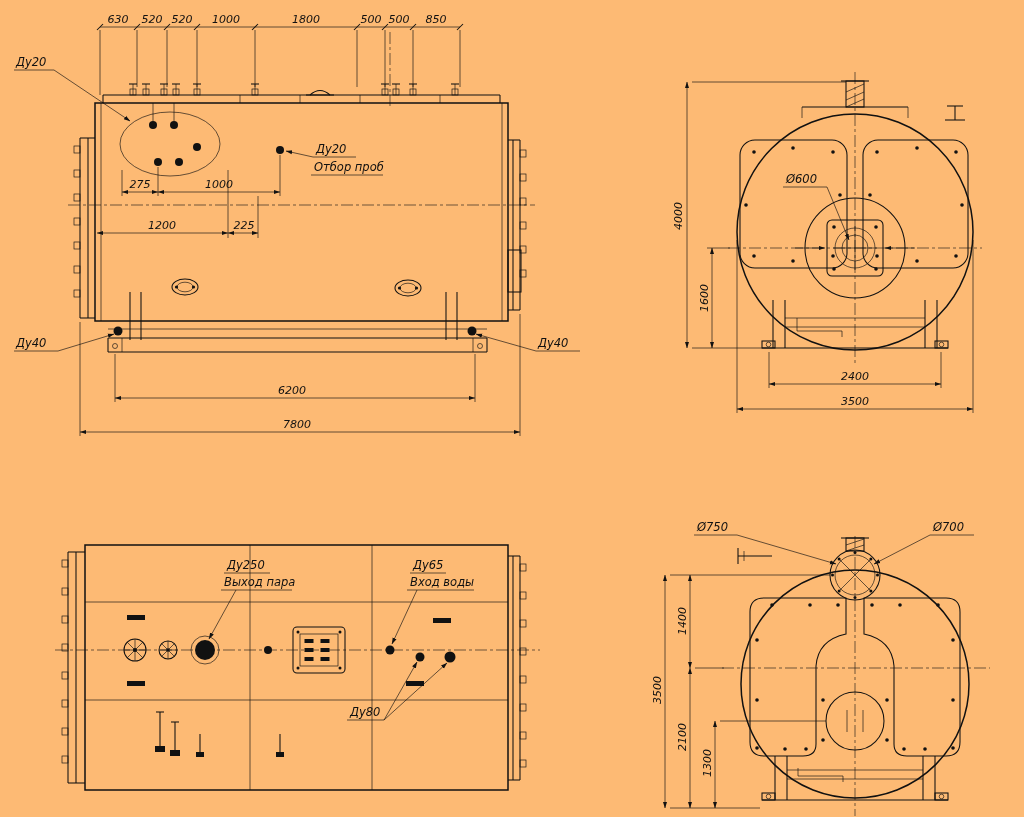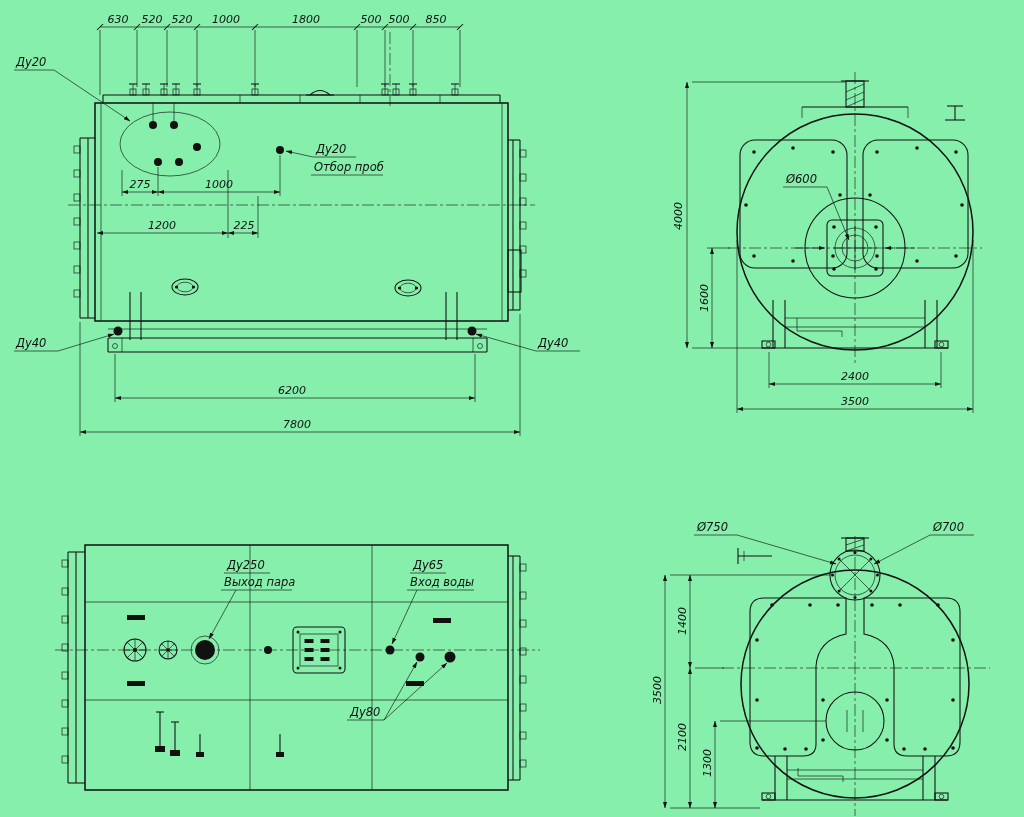--- a/index.html
+++ b/index.html
@@ -1,16 +1,16 @@
 <!DOCTYPE html>
 <html><head>
 <meta charset="utf-8">
 <style>
   html,body{margin:0;padding:0;background:#fff;}
-  .canvas{position:relative;width:1024px;height:817px;background:#86efac;overflow:hidden;}
+  .canvas{position:relative;width:1024px;height:817px;background:#fdba74;overflow:hidden;}
   svg{display:block;}
   text{font-family:"DejaVu Sans","Liberation Sans",sans-serif;font-style:italic;fill:#111;}
   .dim{font-size:11px;}
   .lbl{font-size:11.5px;}
   .thin{stroke:#111;stroke-width:.65;fill:none;}
   .med{stroke:#111;stroke-width:1.05;fill:none;}
   .thick{stroke:#111;stroke-width:1.5;fill:none;}
   .cl{stroke:#111;stroke-width:.6;fill:none;stroke-dasharray:12 3 3 3;}
   .dot{fill:#111;stroke:none;}
   .dimline{stroke:#111;stroke-width:.65;fill:none;marker-start:url(#arr);marker-end:url(#arr);}

